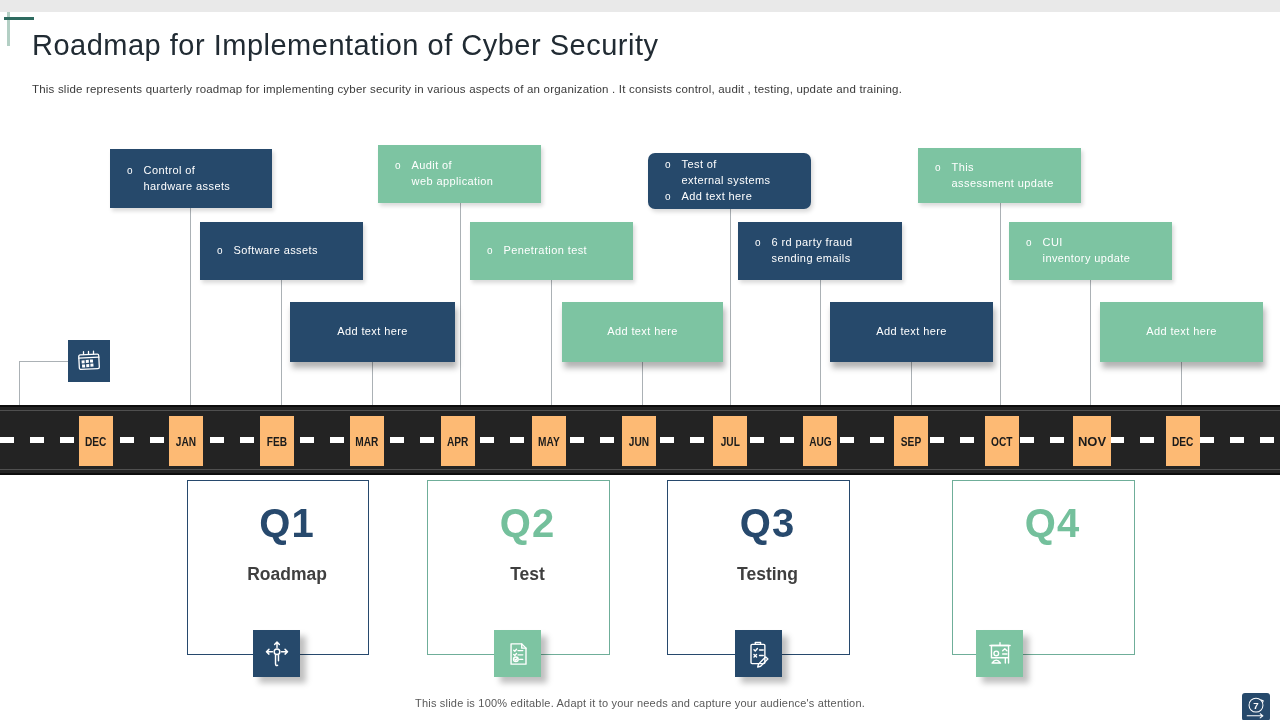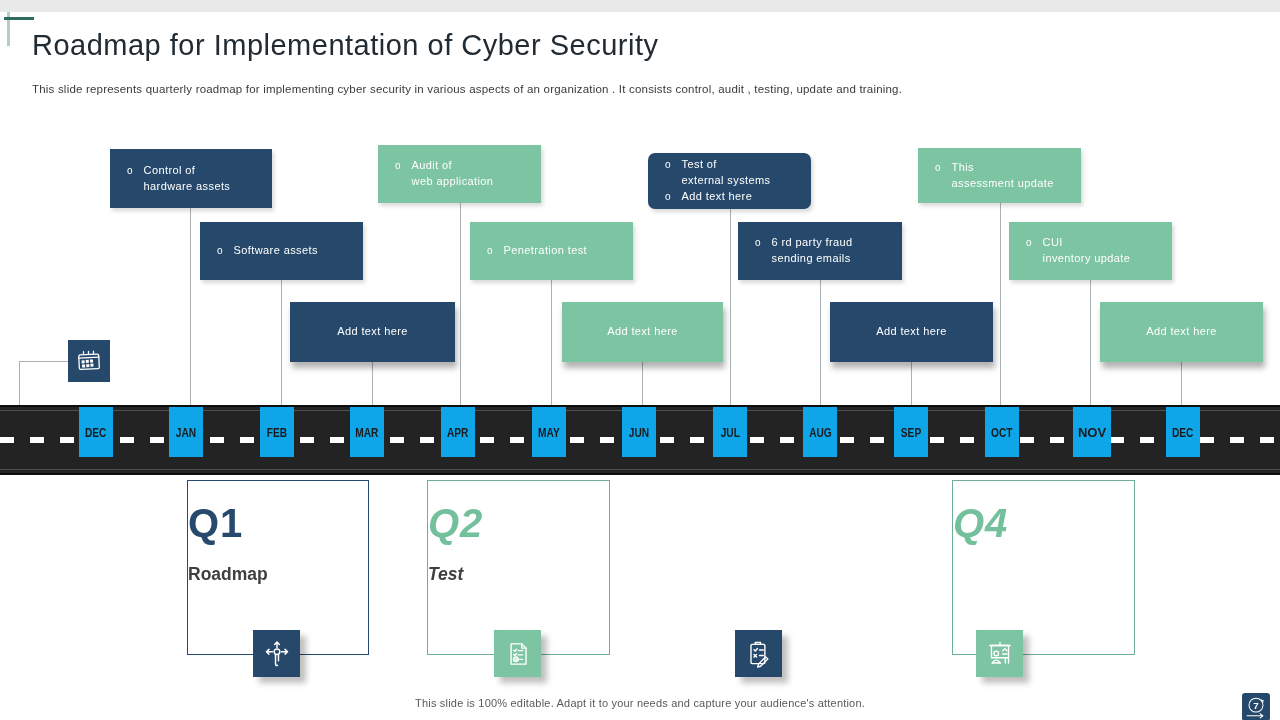--- a/index.html
+++ b/index.html
@@ -35,30 +35,30 @@
   .cal-tile { position:absolute; left:68px; top:328px; width:42px; height:42px; background:#26496b;
               display:flex; align-items:center; justify-content:center; }
 
   
   .road { position:absolute; left:0; top:393px; width:1280px; height:70px; background:#232323;
           border-top:2px solid #0d0d0d; border-bottom:2px solid #0d0d0d; }
   .road::before { content:""; position:absolute; left:0; right:0; top:3px; height:1px; background:#4f4f4f; }
   .road::after  { content:""; position:absolute; left:0; right:0; bottom:3px; height:1px; background:#4f4f4f; }
   .dashline { position:absolute; left:0; right:0; top:30px; height:6px;
               background:repeating-linear-gradient(90deg,#ffffff 0 14px,transparent 14px 30px); }
-  .month { position:absolute; top:0; width:34px; height:50px; background:#0ea5e9;
+  .month { position:absolute; top:9px; width:34px; height:50px; background:#fdba74;
            display:flex; align-items:center; justify-content:center;text-align:center; }
   .mlabel { font-weight:700; font-size:13px; color:#1b1b1b; transform:scaleX(0.78); white-space:nowrap; }
   .month.nov { width:38px; }
   .month.nov .mlabel { transform:none; }
 
   
-  .quarter { position:absolute; top:468px; height:175px; border:1px solid; text-align:left; background:#fff; }
+  .quarter { position:absolute; top:468px; height:175px; border:1px solid; text-align:center; background:#fff;padding-left:18px; }
   .q-navy  { border-color:#27496d; }
-  .q-green { border-color:#6fae99;font-style:italic; }
+  .q-green { border-color:#6fae99; }
   .qnum { margin-top:20px; font-size:40px; font-weight:700; letter-spacing:1px; }
   .q-navy  .qnum { color:#27496d; }
   .q-green .qnum { color:#74c09c; }
   .qlabel { margin-top:17px; font-size:17.5px; font-weight:700; color:#3f3f3f; white-space:pre-line; line-height:1.3; }
 
   
   .tile { position:absolute; top:618px; width:47px; height:47px; display:flex; align-items:center; justify-content:center;
           box-shadow:6px 6px 6px rgba(0,0,0,0.25); }
   .tile.navy { background:#26496b; }
   .tile.green { background:#7dc4a2; }
@@ -232,20 +232,24 @@
   </div>
 
   <div class="quarter q-navy" style="left:187px;width:182px">
     <div class="qnum">Q1</div>
     <div class="qlabel">Roadmap</div>
   </div>
   <div class="quarter q-green" style="left:427px;width:183px">
     <div class="qnum">Q2</div>
     <div class="qlabel">Test</div>
   </div>
+  <div class="quarter q-navy" style="left:667px;width:183px">
+    <div class="qnum">Q3</div>
+    <div class="qlabel">Testing</div>
+  </div>
   <div class="quarter q-green" style="left:952px;width:183px">
     <div class="qnum">Q4</div>
   </div>
 
   <div class="tile navy" style="left:253px">
     <svg class="lineart" width="34" height="34" viewBox="0 0 30 30">
       <circle cx="15" cy="13" r="2.5"></circle>
       <path d="M15 9.3 V4.8 M12.9 6.6 L15 4.4 L17.1 6.6"></path>
       <path d="M11 13 H6 M7.9 10.9 L5.7 13 L7.9 15.1"></path>
       <path d="M19 13 h5 M22.1 10.9 L24.3 13 L22.1 15.1"></path>

